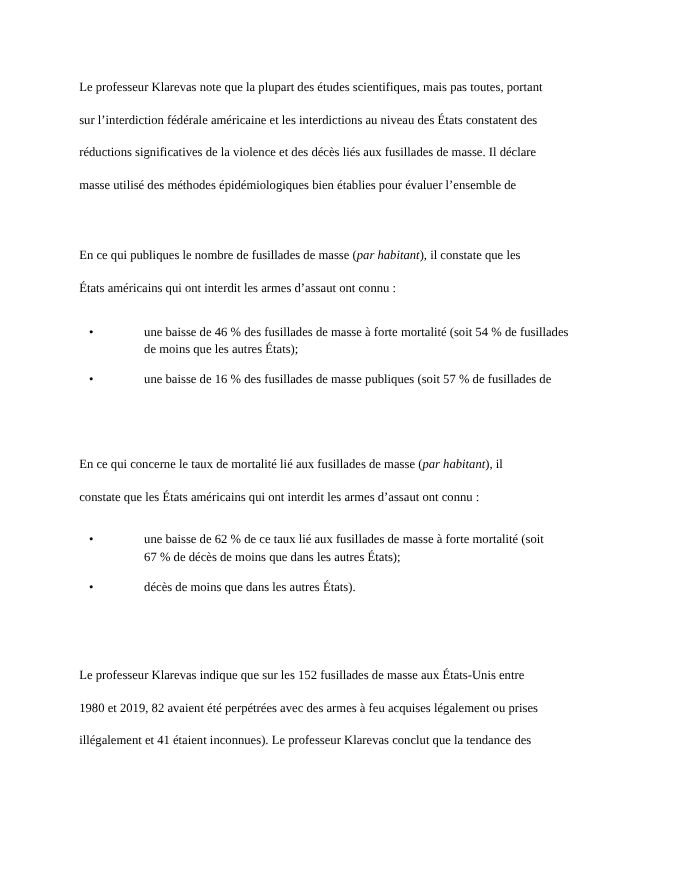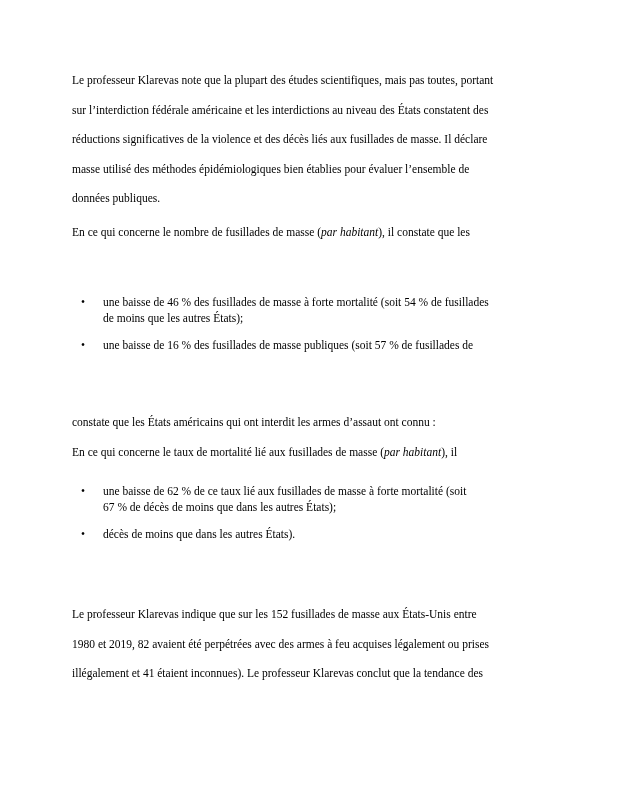--- a/index.html
+++ b/index.html
@@ -10,62 +10,62 @@
     background: #ffffff;
     color: #000000;
     font-family: "Liberation Serif", "DejaVu Serif", serif;
     font-size: 11.5px;
     overflow: hidden;
   }
   .para { position: absolute; left: 72px; }
   .pline { line-height: 29.5px; height: 29.5px; white-space: nowrap; }
   .bullet { position: absolute; left: 81px; display: flex; align-items: flex-start; }
   .dot { display: inline-block; width: 22px; line-height: 16.3px; }
-  .btext .bline { line-height: 16.3px; white-space: nowrap; }
+  .btext .bline { line-height: 16.3px; white-space: nowrap; margin-left: 28px; }
   .it { font-style: italic; }
 </style>
 </head>
 <body>
 
 <div class="page">
 
   <div class="para" style="top:66px">
     <div class="pline">Le professeur Klarevas note que la plupart des études scientifiques, mais pas toutes, portant</div>
     <div class="pline">sur l’interdiction fédérale américaine et les interdictions au niveau des États constatent des</div>
     <div class="pline">réductions significatives de la violence et des décès liés aux fusillades de masse. Il déclare</div>
     <div class="pline">masse utilisé des méthodes épidémiologiques bien établies pour évaluer l’ensemble de</div>
-    <div class="pline">données publiques.</div>
   </div>
 
   <div class="para" style="top:218px">
     <div class="pline">
-      <span>En ce qui concerne le nombre de fusillades de masse (</span><span class="it">par habitant</span><span>), il constate que les</span>
+      <span>En ce qui publiques le nombre de fusillades de masse (</span><span class="it">par habitant</span><span>), il constate que les</span>
     </div>
+    <div class="pline">États américains qui ont interdit les armes d’assaut ont connu :</div>
   </div>
 
   <div class="bullet" style="top:294px">
     <span class="dot">•</span>
     <div class="btext">
       <div class="bline">une baisse de 46 % des fusillades de masse à forte mortalité (soit 54 % de fusillades</div>
       <div class="bline">de moins que les autres États);</div>
     </div>
   </div>
 
   <div class="bullet" style="top:337px">
     <span class="dot">•</span>
     <div class="btext">
       <div class="bline">une baisse de 16 % des fusillades de masse publiques (soit 57 % de fusillades de</div>
     </div>
   </div>
 
   <div class="para" style="top:408px">
-    <div class="pline">constate que les États américains qui ont interdit les armes d’assaut ont connu :</div>
     <div class="pline">
       <span>En ce qui concerne le taux de mortalité lié aux fusillades de masse (</span><span class="it">par habitant</span><span>), il</span>
     </div>
+    <div class="pline">constate que les États américains qui ont interdit les armes d’assaut ont connu :</div>
   </div>
 
   <div class="bullet" style="top:483px">
     <span class="dot">•</span>
     <div class="btext">
       <div class="bline">une baisse de 62 % de ce taux lié aux fusillades de masse à forte mortalité (soit</div>
       <div class="bline">67 % de décès de moins que dans les autres États);</div>
     </div>
   </div>
 

